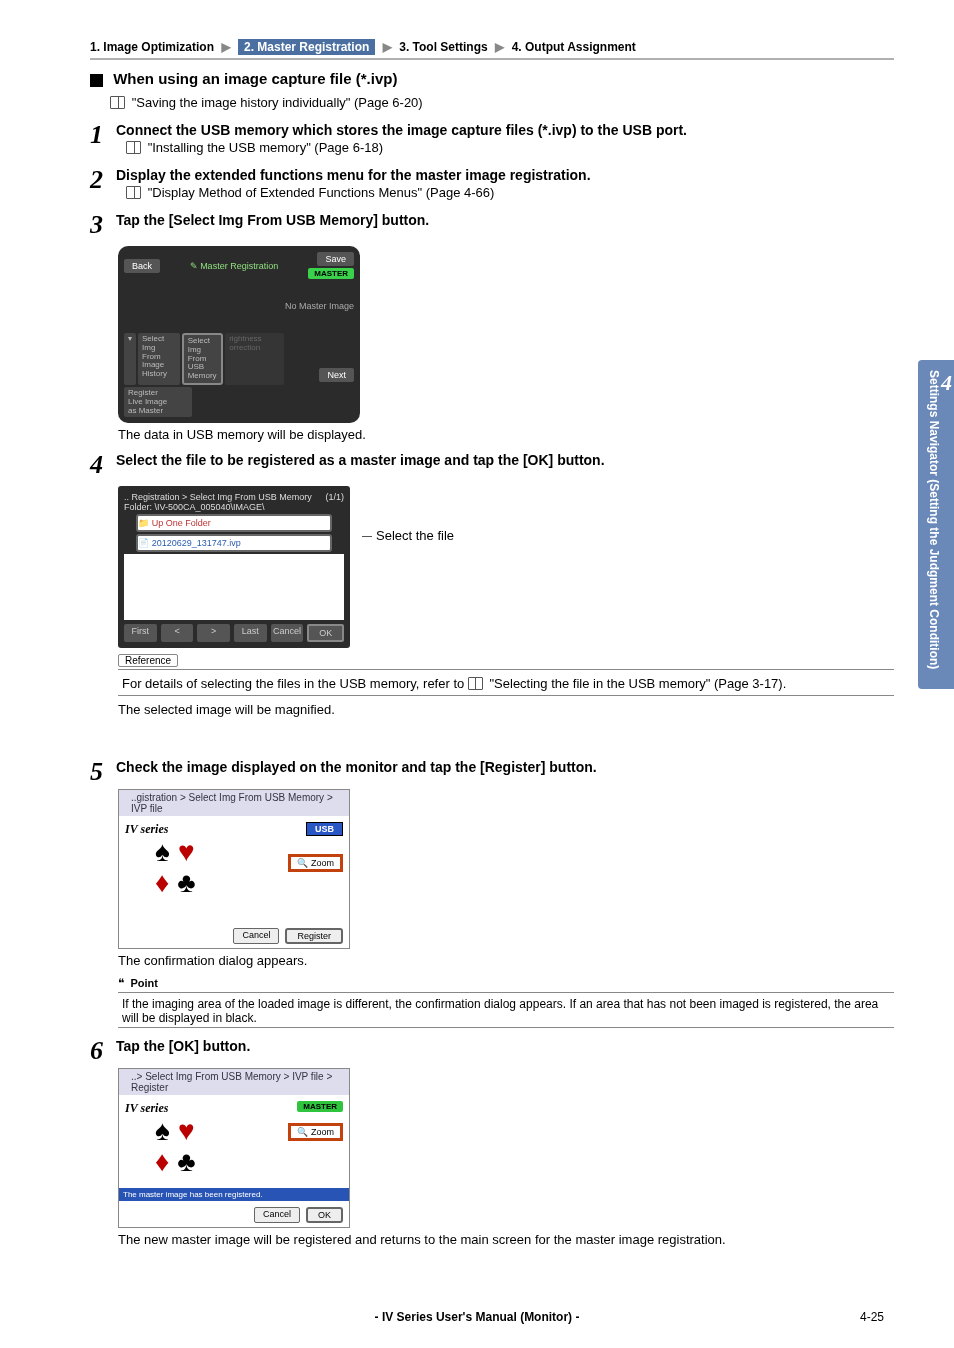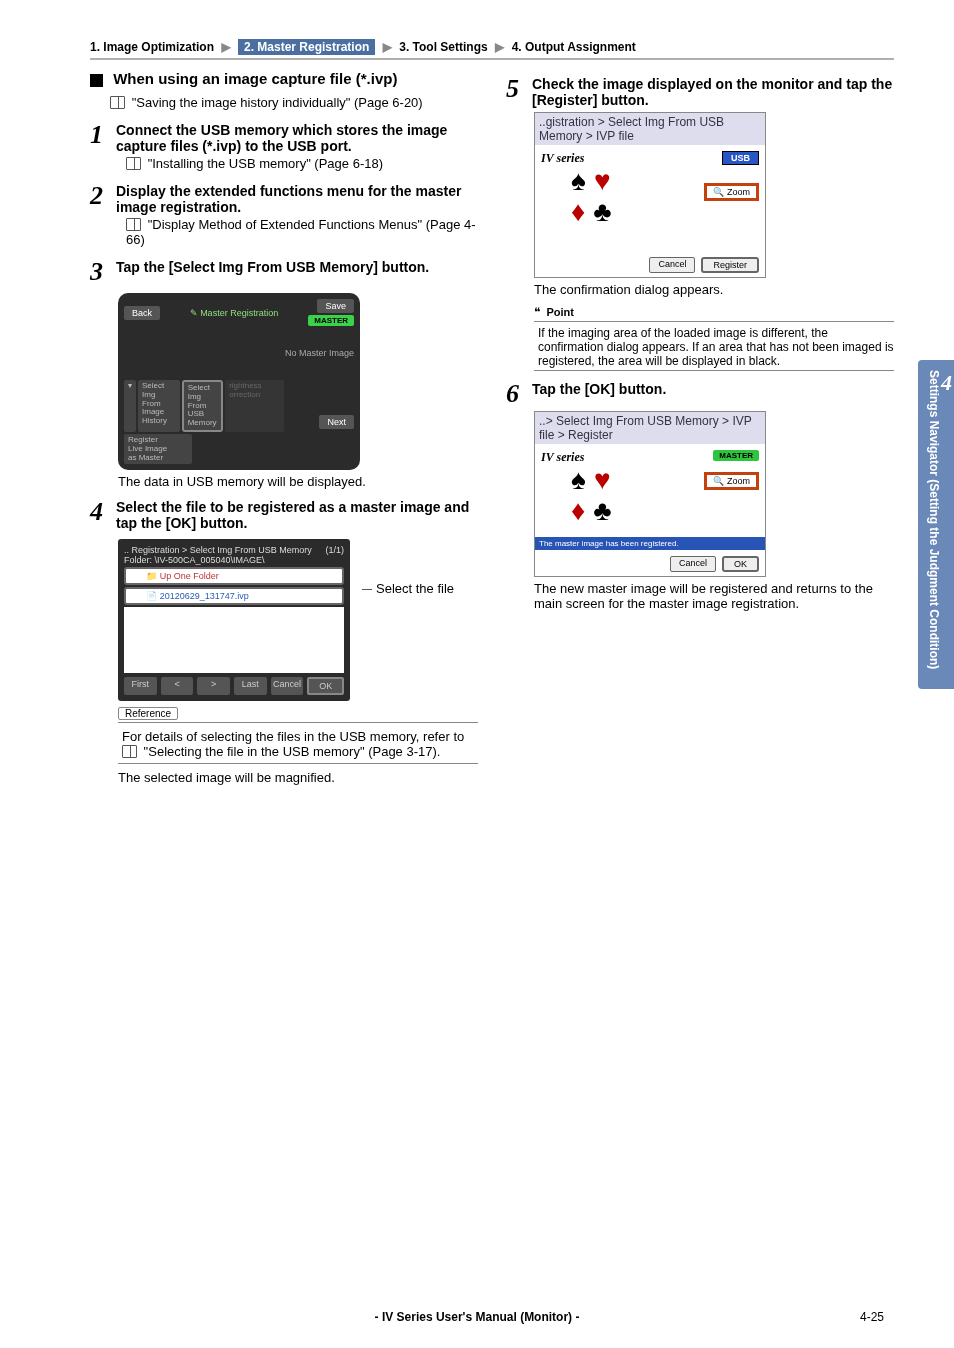--- a/index.html
+++ b/index.html
@@ -46,20 +46,21 @@
     margin-right: 4px;
   }
   .subhead .box2 {
     background: #5a7ba8;
     color: #fff;
     padding: 3px 10px;
   }
   .columns {
     display: flex;
     gap: 28px;
+    flex-direction: column;
   }
   .col { flex: 1; }
   .section-head {
     font-size: 15px;
     font-weight: bold;
     margin: 4px 0 8px;
   }
   .section-head .sq {
     display: inline-block;
     width: 13px; height: 13px;
@@ -151,24 +152,24 @@
     background:#2b2b2b;
     color:#ddd;
     border-radius:3px;
     padding:6px;
     font-size:9px;
     width:220px;
   }
   .file-row {
     background:#fff;
     color:#2a5db0;
-    padding:2px 20px;
+    padding:2px 0;
     border:2px solid #666;
     border-radius:3px;
-    margin:2px 0;
+    margin:2px 12px;
     font-size:9px;
   }
   .file-blank { background:#fff; height:66px; margin:0 0 4px; }
   .file-bbar { display:flex; gap:4px;border-radius:7px; }
   .file-bbtn {
     flex:1;
     background:#555;
     color:#ccc;
     text-align:center;
     padding:2px 0;
@@ -187,21 +188,21 @@
   }
   .ref-rule { border-top:1px solid #888; margin:0 0 6px 28px; }
   .ref-body { font-size:13px; margin:0 0 4px 32px; }
   hr.thin { border:none; border-top:1px solid #888; margin:2px 0 6px 28px; }
   .iv-box {
     width:230px;
     border:1px solid #888;
     margin: 4px 0 4px 28px;
     font-size:9px;
   }
-  .iv-crumb { background:#dde; padding:2px 4px; font-size:12px; color:#334; }
+  .iv-crumb { background:#dde; padding:2px 12px; font-size:10px; color:#334; }
   .iv-body { position:relative; padding:6px; height:120px; }
   .iv-title { font-family: "Times New Roman", serif; font-style:italic; font-size:12px; font-weight:bold; }
   .iv-suits { font-size:28px; margin-left:30px; line-height:1.1; letter-spacing:8px;}
   .iv-red { color:#b00; }
   .iv-right { position:absolute; right:6px; top:6px; display:flex; flex-direction:column; gap:18px; align-items:flex-end;}
   .iv-usb { background:#2856c5; color:#fff; padding:1px 8px; font-weight:bold; border:1px solid #000; font-size:9px;}
   .iv-zoom { border:3px solid #c2410c; padding:1px 6px; background:#fff; font-size:9px;}
   .iv-ok { border:2px solid #666; padding:1px 10px; background:#eee; font-size:9px; border-radius:3px;}
   .iv-cancel { border:1px solid #666; padding:1px 8px; background:#eee; font-size:9px; border-radius:2px;}
   .iv-foot { position:absolute; bottom:4px; right:6px; display:flex; gap:6px;}

